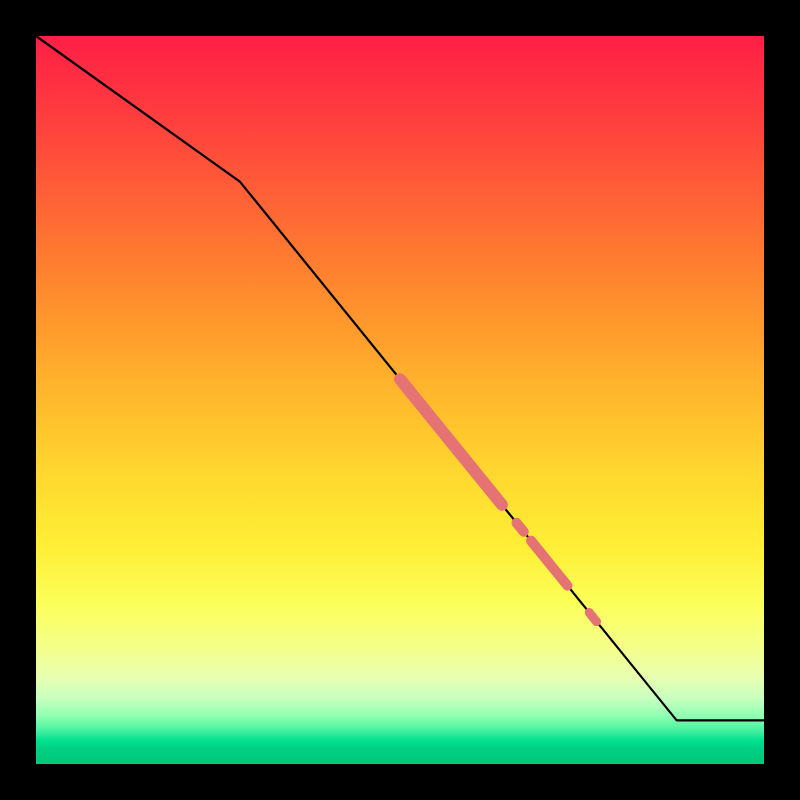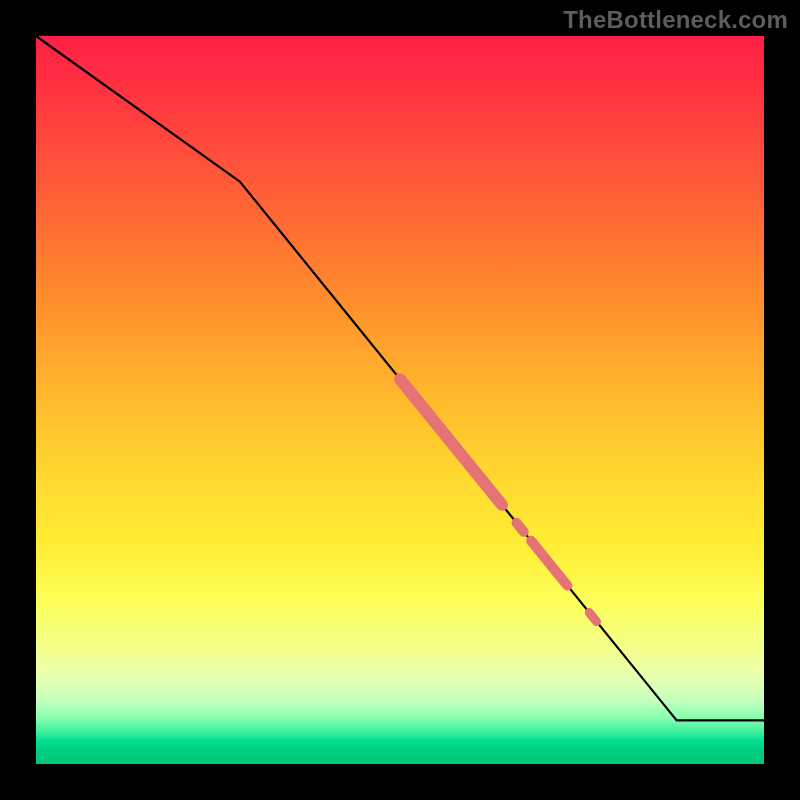--- a/index.html
+++ b/index.html
@@ -62,21 +62,20 @@
   .highlight {
     fill: none;
     stroke: #e57373;
     stroke-linecap: round;
   }
 </style>
 </head>
 <body>
 
 <div class="stage">
-  <div class="watermark">TheBottleneck.com</div>
   <div class="plot-area">
     <svg class="curve" viewBox="0 0 728 728">
       <path id="main-path" class="main-line" d="M0.00 0.00 L203.84 145.60 L640.64 684.32 L728.00 684.32 "></path>
       <g id="highlights">
           <line x1="364.00" y1="343.13" x2="465.92" y2="468.83" class="highlight" stroke="#e57373" stroke-width="12"></line>
           <line x1="480.48" y1="486.79" x2="487.76" y2="495.77" class="highlight" stroke="#e57373" stroke-width="10"></line>
           <line x1="495.04" y1="504.75" x2="531.44" y2="549.64" class="highlight" stroke="#e57373" stroke-width="10"></line>
           <line x1="553.28" y1="576.58" x2="560.56" y2="585.55" class="highlight" stroke="#e57373" stroke-width="9"></line>
         </g>
     </svg>

